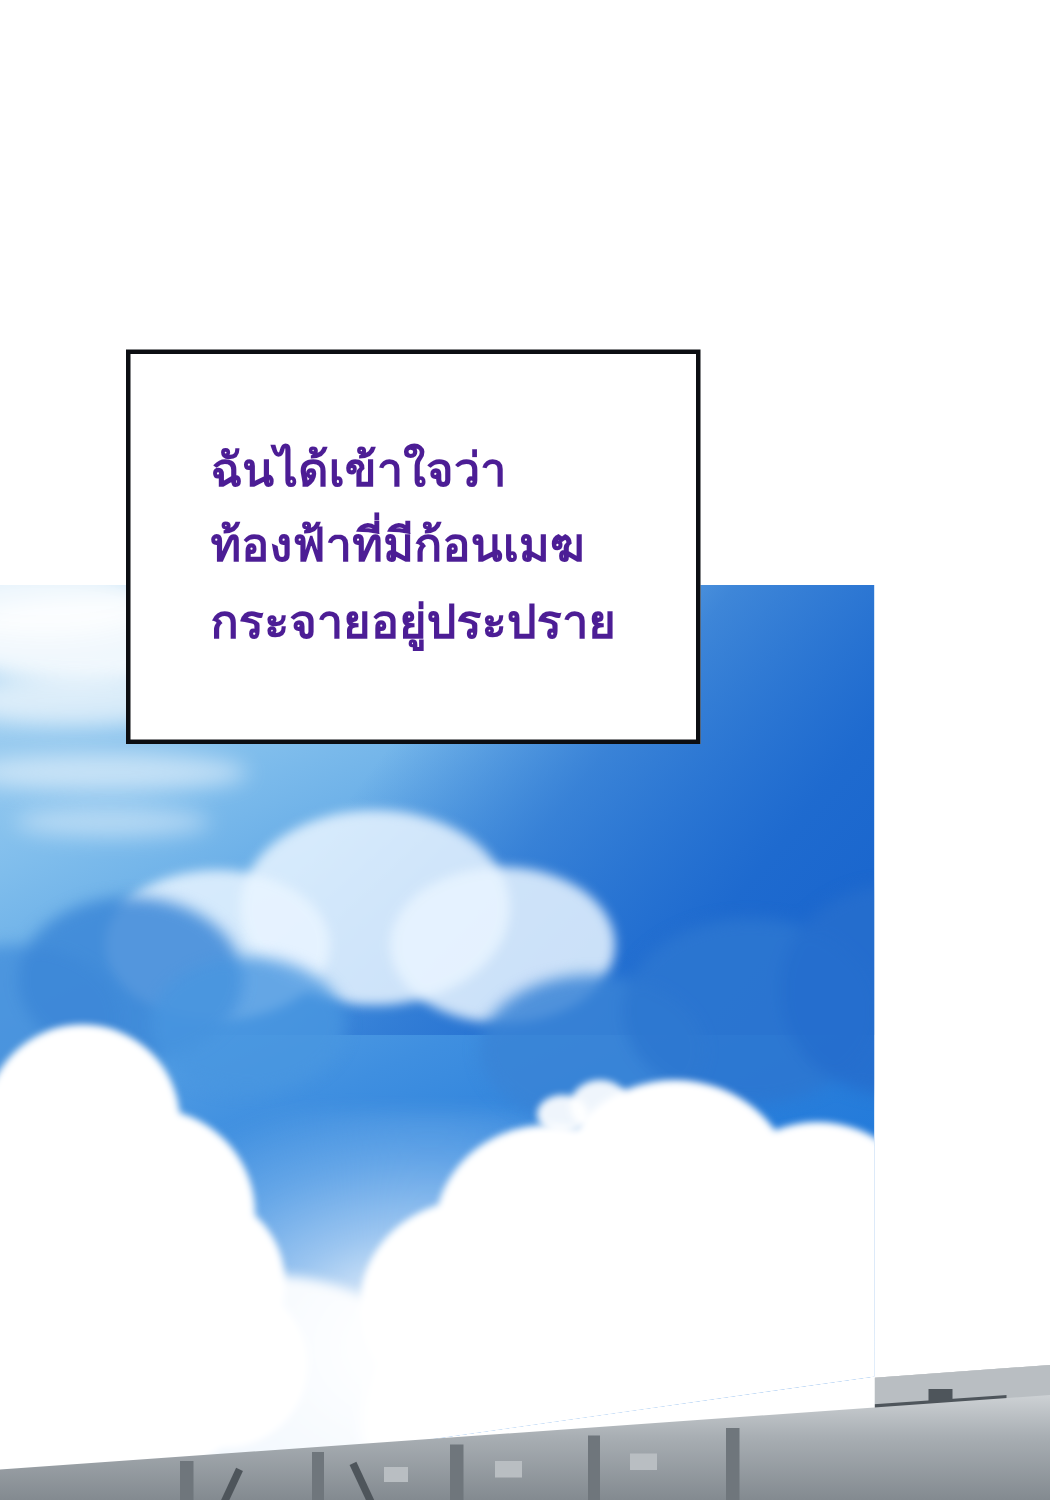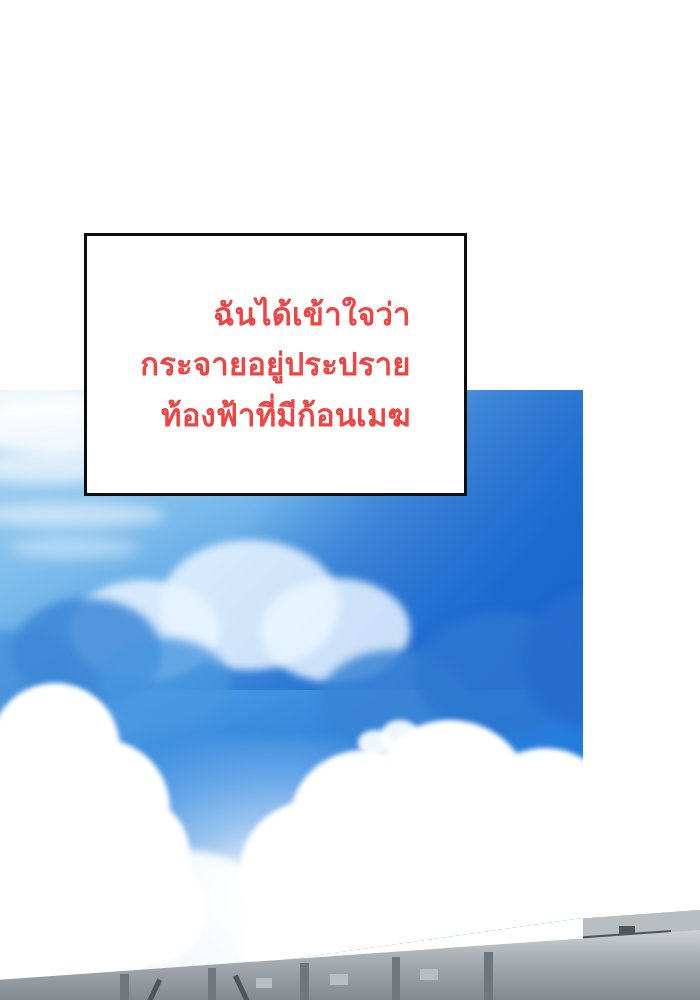--- a/index.html
+++ b/index.html
@@ -148,25 +148,25 @@
     height: 263px;
     background: #ffffff;
     border: 3px solid #0c0e12;
     box-sizing: border-box;
     display: flex;
     flex-direction: column;
     align-items: center;
     justify-content: center;
   }
   .speech-text {
-    color: #ef4444;
+    color: #4c1d95;
     font-weight: 700;
     font-size: 31px;
     line-height: 1.62;
-    text-align: right;
+    text-align: left;
     letter-spacing: 0.2px;
     white-space: nowrap;
   }
   .speech-text .ln { display: block; }
 </style>
 </head>
 <body>
 
 <div id="page">
 
@@ -285,18 +285,18 @@
       <div class="beam dark" style="left:240px; top:44px; width:5px; height:34px; transform:rotate(-25deg);"></div>
       <div class="beam light" style="left:330px; top:44px; width:18px; height:11px;"></div>
       <div class="beam light" style="left:256px; top:48px; width:16px; height:10px;"></div>
       <div class="beam light" style="left:420px; top:39px; width:18px; height:11px;"></div>
     </div>
   </div>
 
   <div class="text-box">
     <div class="speech-text">
       <span class="ln">ฉันได้เข้าใจว่า</span>
+      <span class="ln">ท้องฟ้าที่มีก้อนเมฆ</span>
       <span class="ln">กระจายอยู่ประปราย</span>
-      <span class="ln">ท้องฟ้าที่มีก้อนเมฆ</span>
     </div>
   </div>
 
 </div>
 
 </body></html>

